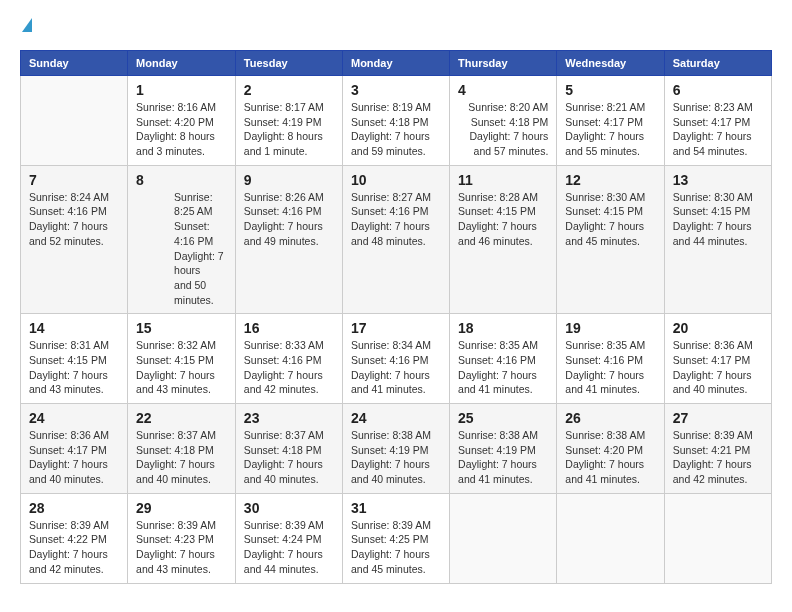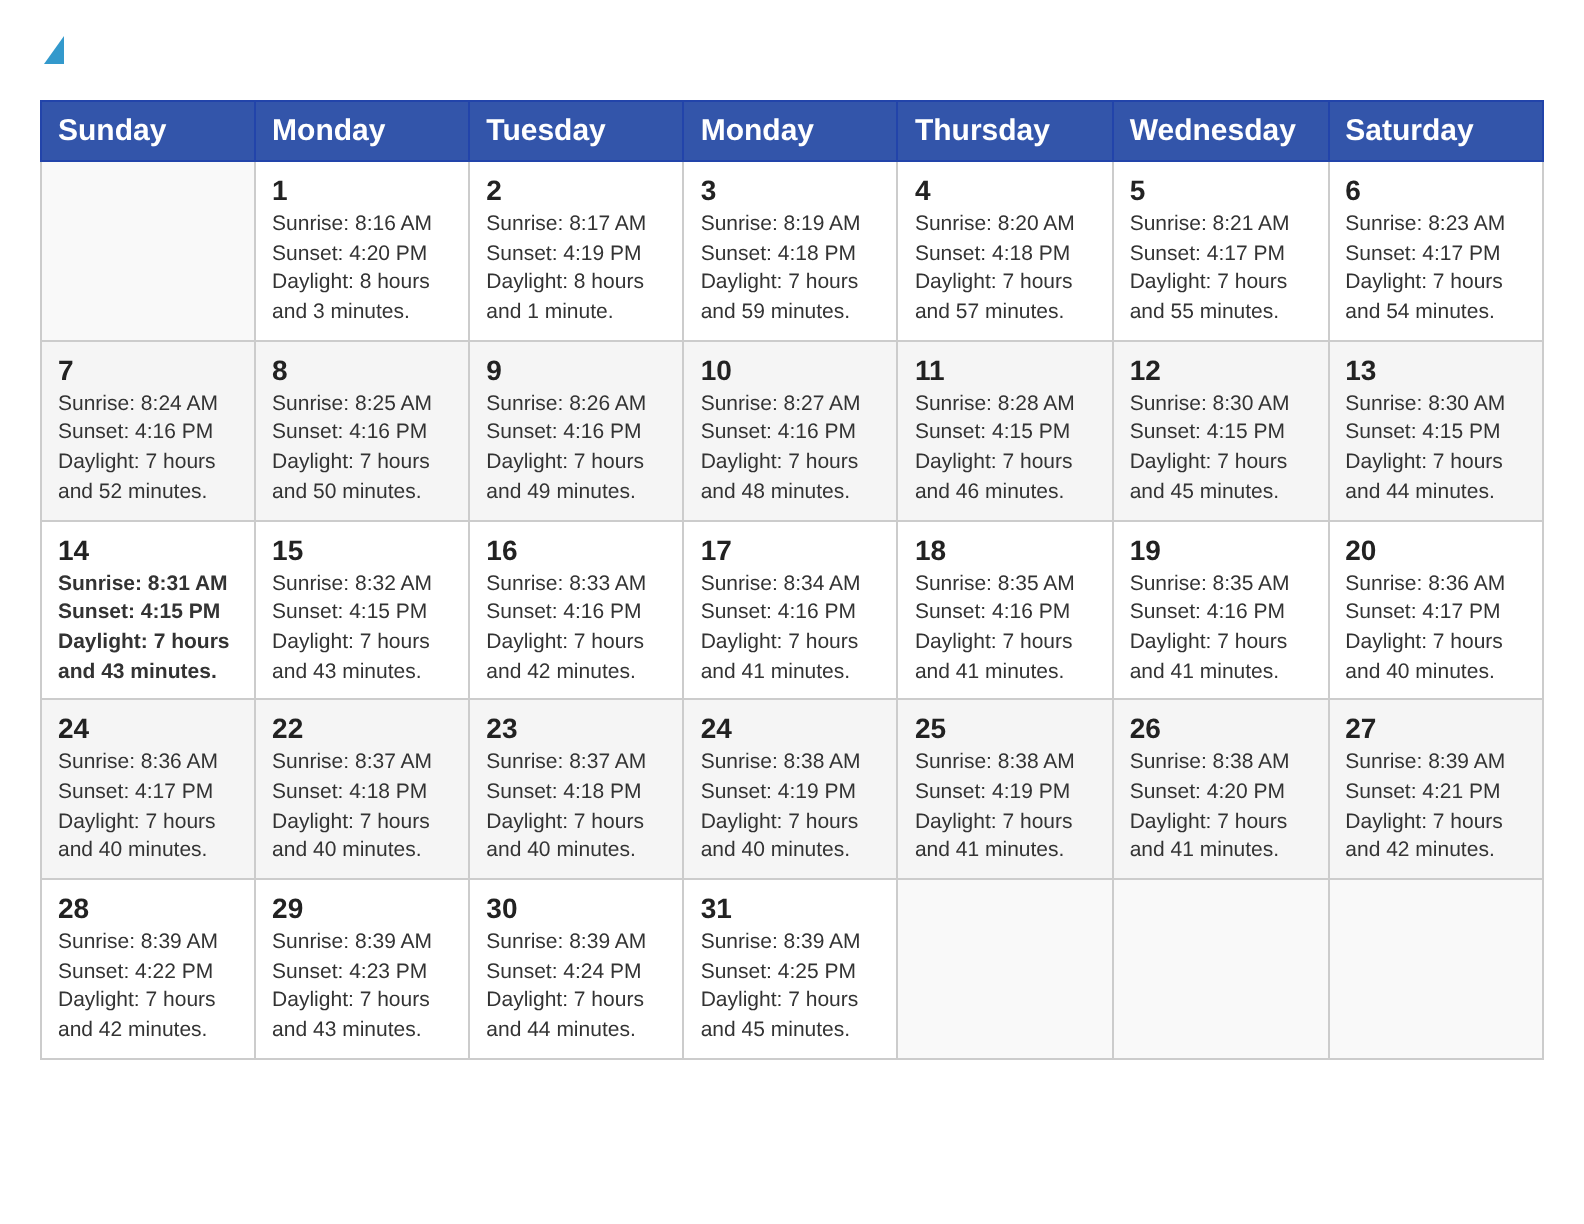--- a/index.html
+++ b/index.html
@@ -63,21 +63,21 @@
     .calendar {
       width: 100%;
       border-collapse: collapse;
       border: 1px solid #ccc;
     }
     .calendar th {
       background-color: #3355aa;
       color: #fff;
       text-align: left;
       padding: 6px 8px;
-      font-size: 15px;
+      font-size: 11px;
       font-weight: bold;
       border: 1px solid #2244aa;
     }
     .calendar td {
       vertical-align: top;
       border: 1px solid #ccc;
       padding: 6px 8px;
       width: 108px;
       min-height: 80px;
       background: #fff;
@@ -151,21 +151,21 @@
         </td>
         <td>
           <span class="day-number">3</span>
           <div class="day-info" style="white-space: pre-line;">Sunrise: 8:19 AM
 Sunset: 4:18 PM
 Daylight: 7 hours
 and 59 minutes.</div>
         </td>
         <td>
           <span class="day-number">4</span>
-          <div class="day-info" style="white-space: pre-line;">Sunrise: 8:20 AM
+          <div class="day-info" style="white-space: pre-line; text-align: right;">Sunrise: 8:20 AM
 Sunset: 4:18 PM
 Daylight: 7 hours
 and 57 minutes.</div>
         </td>
         <td>
           <span class="day-number">5</span>
           <div class="day-info" style="white-space: pre-line;">Sunrise: 8:21 AM
 Sunset: 4:17 PM
 Daylight: 7 hours
 and 55 minutes.</div>
@@ -181,21 +181,21 @@
       <tr>
         <td>
           <span class="day-number">7</span>
           <div class="day-info" style="white-space: pre-line;">Sunrise: 8:24 AM
 Sunset: 4:16 PM
 Daylight: 7 hours
 and 52 minutes.</div>
         </td>
         <td>
           <span class="day-number">8</span>
-          <div class="day-info" style="white-space: pre-line;">Sunrise: 8:25 AM
+          <div class="day-info" style="white-space: pre-line; margin-left: 38px;">Sunrise: 8:25 AM
 Sunset: 4:16 PM
 Daylight: 7 hours
 and 50 minutes.</div>
         </td>
         <td>
           <span class="day-number">9</span>
           <div class="day-info" style="white-space: pre-line;">Sunrise: 8:26 AM
 Sunset: 4:16 PM
 Daylight: 7 hours
 and 49 minutes.</div>
@@ -225,21 +225,21 @@
           <span class="day-number">13</span>
           <div class="day-info" style="white-space: pre-line;">Sunrise: 8:30 AM
 Sunset: 4:15 PM
 Daylight: 7 hours
 and 44 minutes.</div>
         </td>
       </tr>
       <tr>
         <td>
           <span class="day-number">14</span>
-          <div class="day-info" style="white-space: pre-line; font-weight: bold;">Sunrise: 8:31 AM
+          <div class="day-info" style="white-space: pre-line;">Sunrise: 8:31 AM
 Sunset: 4:15 PM
 Daylight: 7 hours
 and 43 minutes.</div>
         </td>
         <td>
           <span class="day-number">15</span>
           <div class="day-info" style="white-space: pre-line;">Sunrise: 8:32 AM
 Sunset: 4:15 PM
 Daylight: 7 hours
 and 43 minutes.</div>

